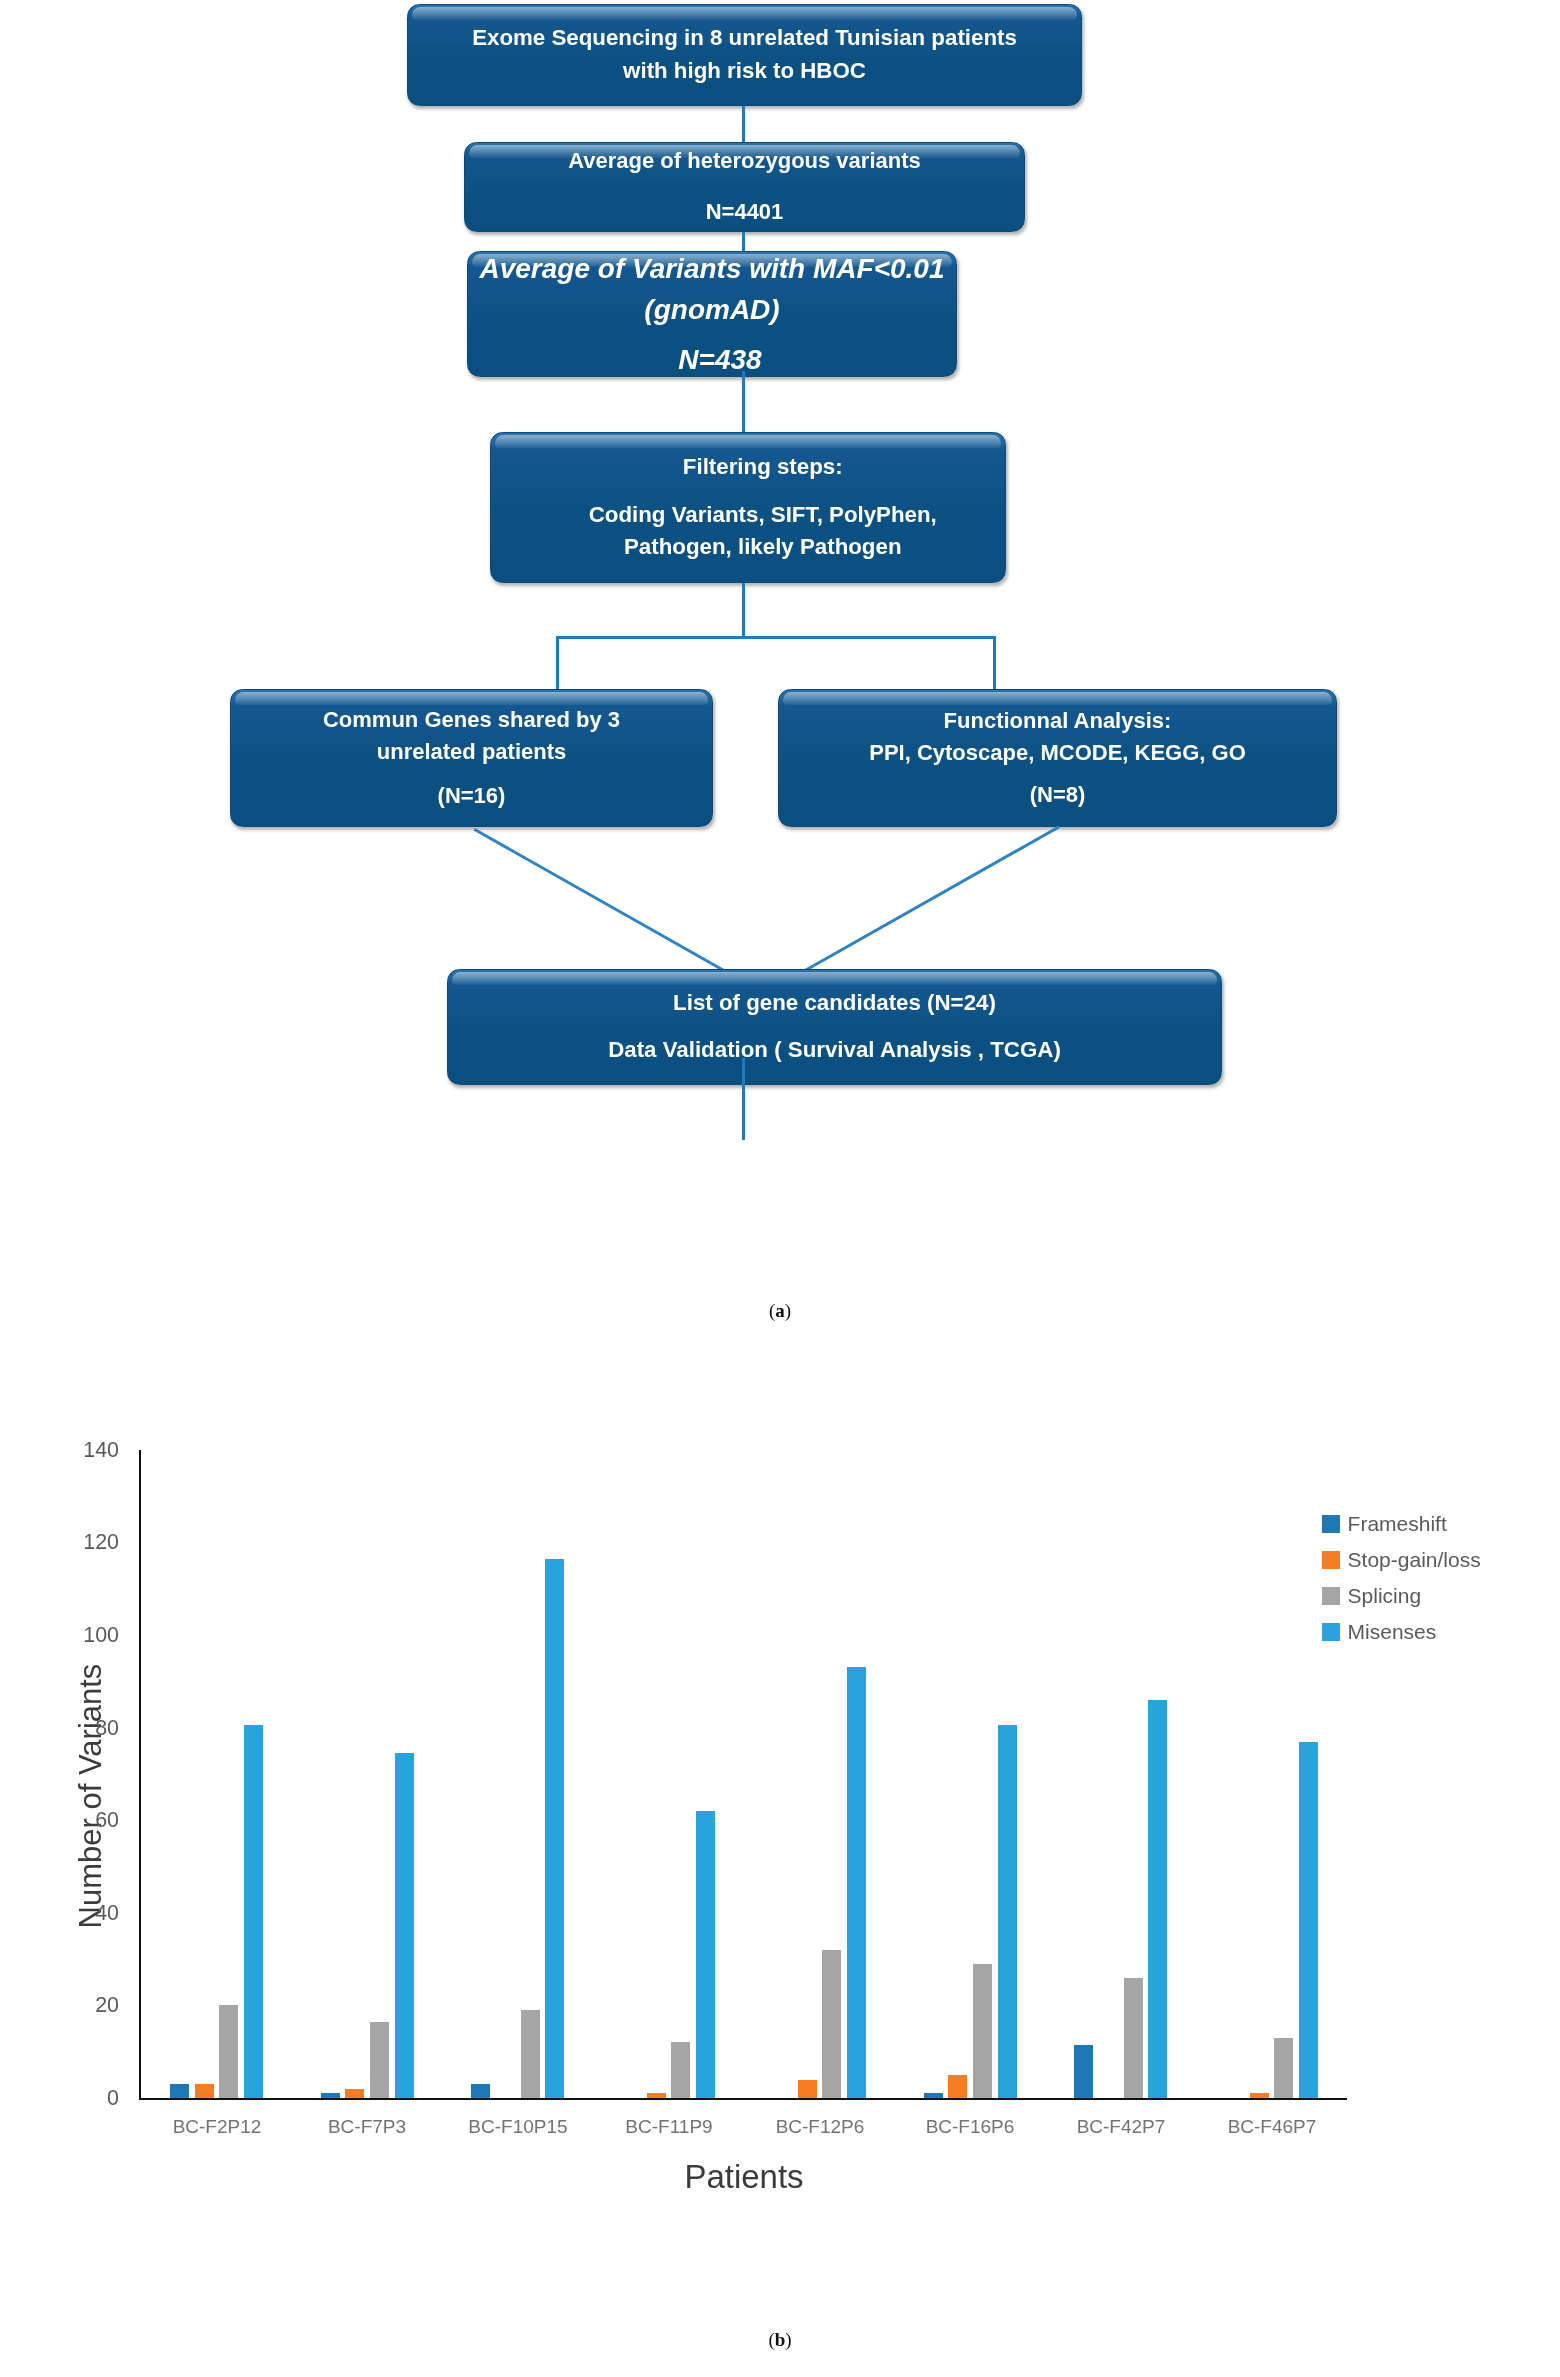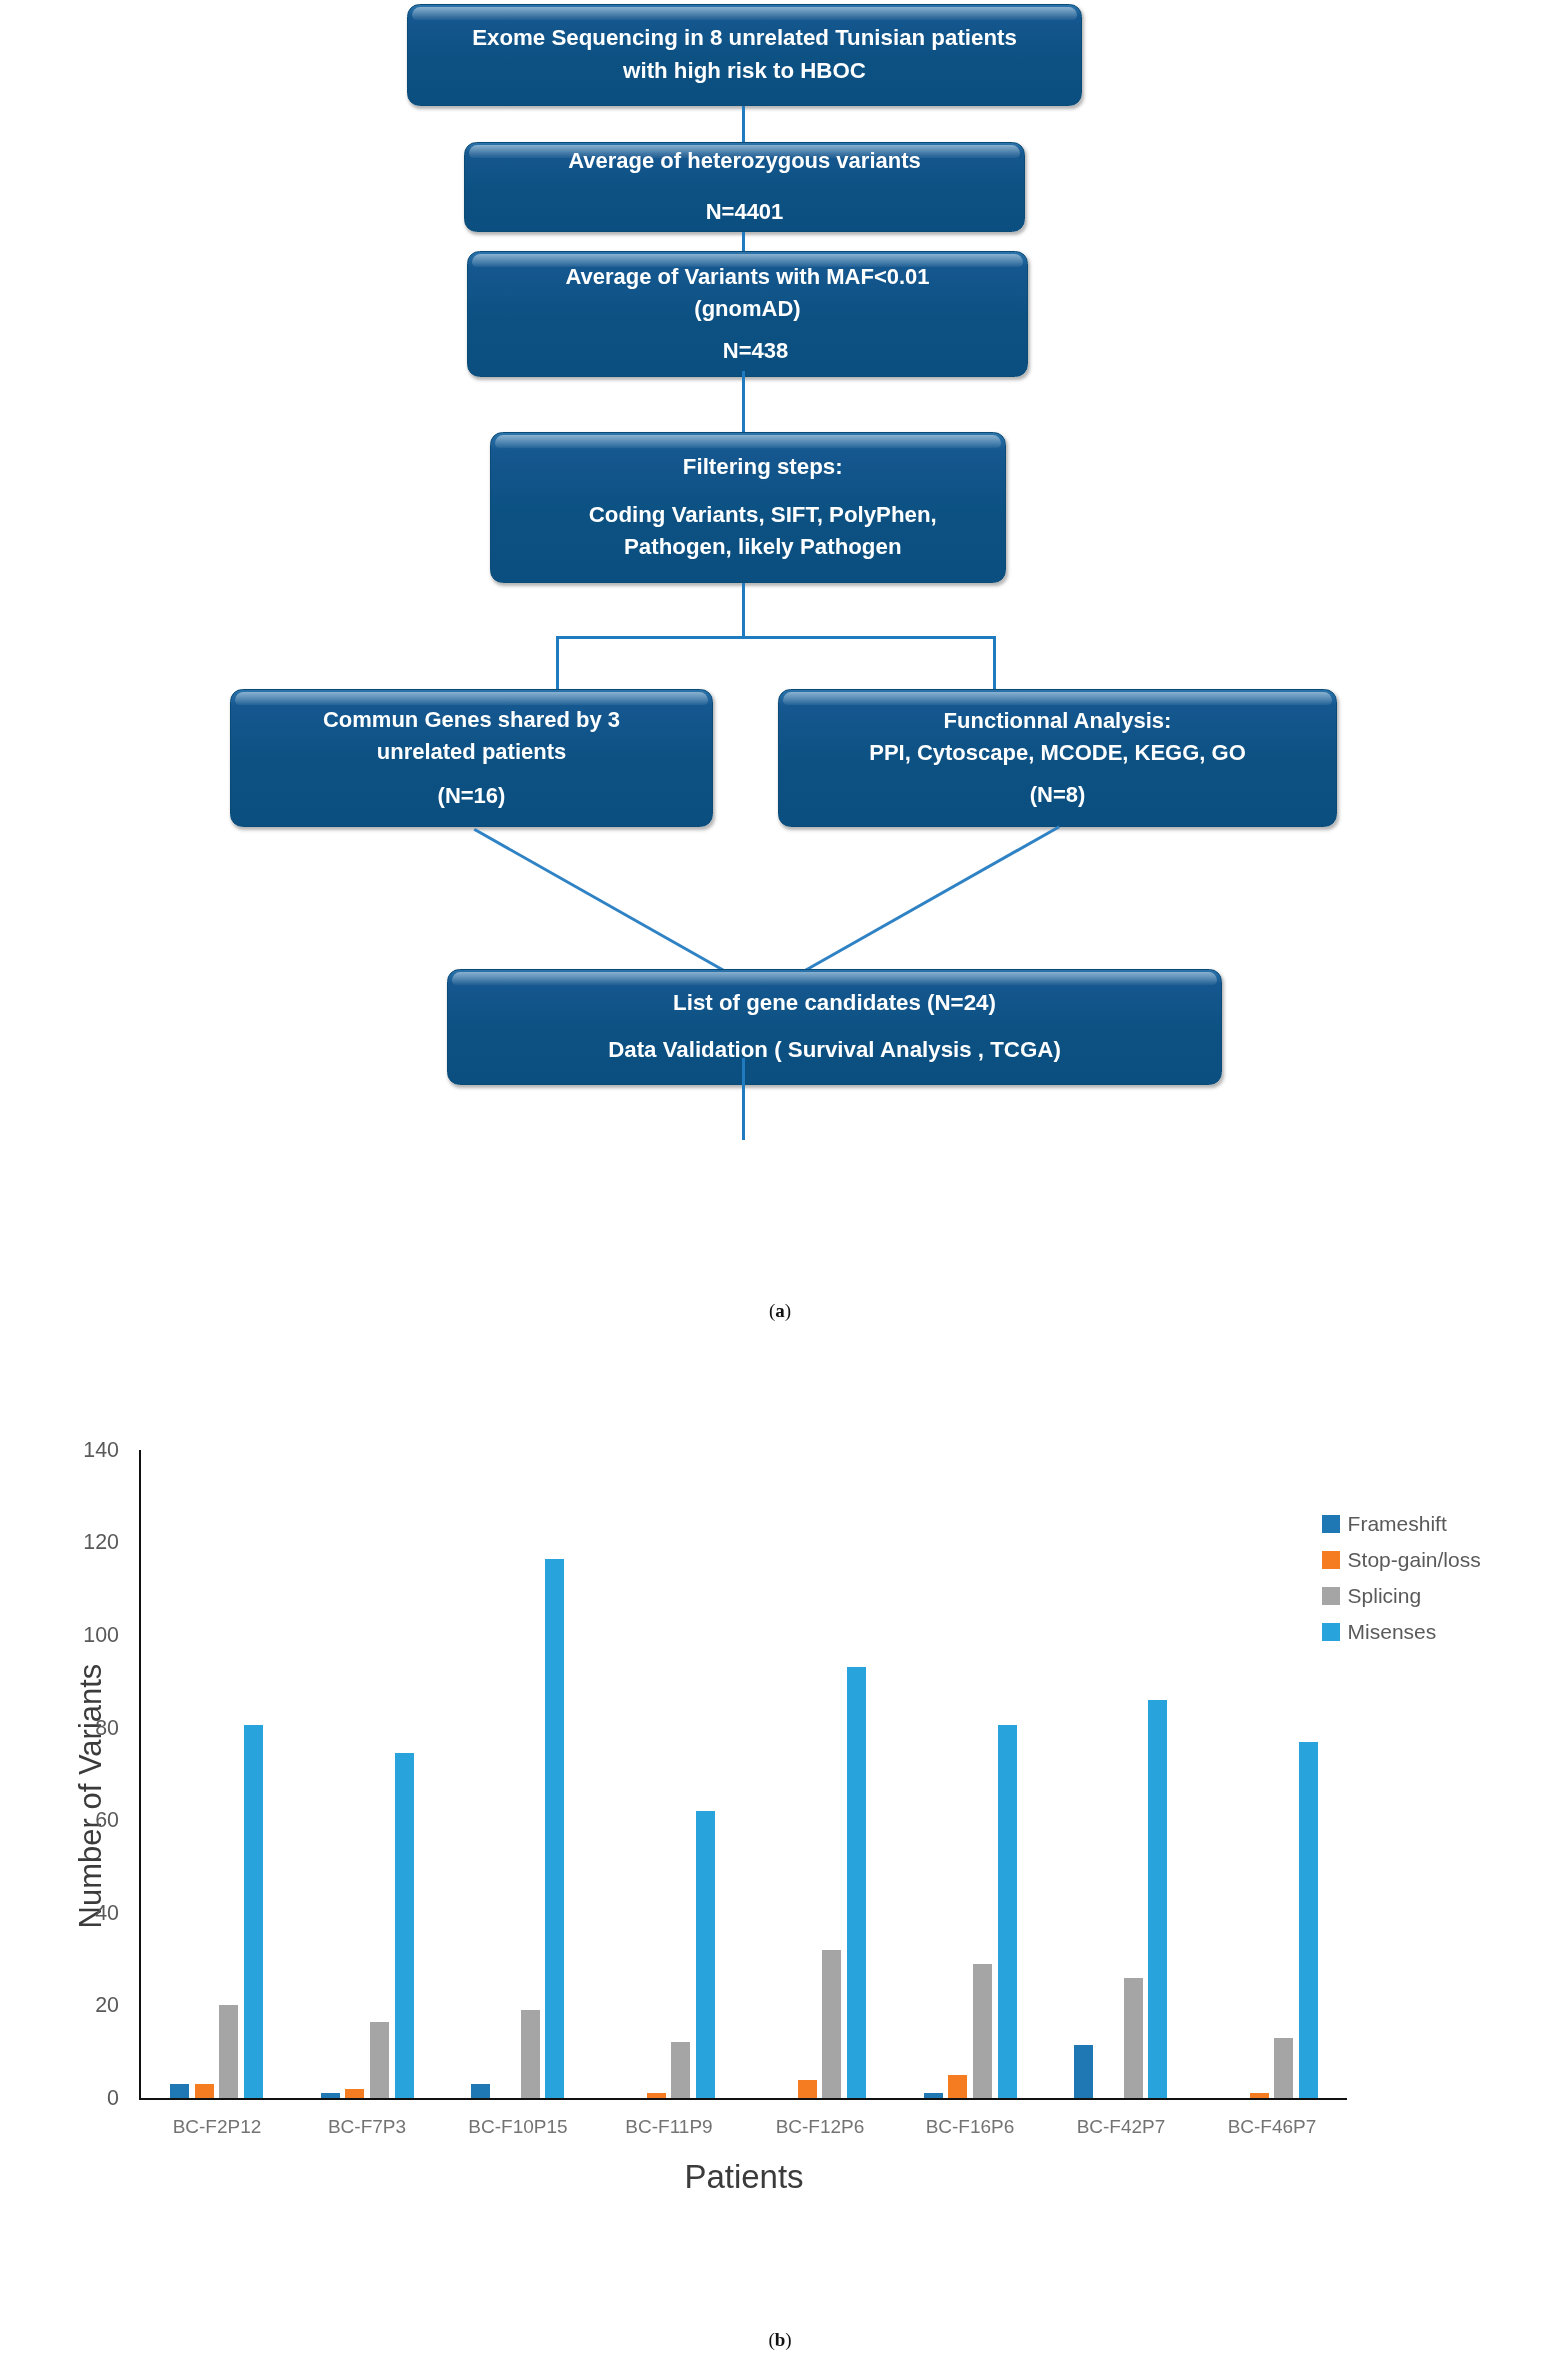--- a/index.html
+++ b/index.html
@@ -159,21 +159,21 @@
     <span class="ln">with high risk to HBOC</span>
   </div>
   <div class="vline" style="left:742px; top:106px; height:36px;"></div>
 
   <div class="node" style="left:464px; top:142px; width:561px; height:90px; font-size:22px;">
     <span class="ln">Average of heterozygous variants</span>
     <span class="ln" style="margin-top:18px;">N=4401</span>
   </div>
   <div class="vline" style="left:742px; top:232px; height:19px;"></div>
 
-  <div class="node" style="left:467px; top:251px; width:561px; height:126px; font-size:22px;">
+  <div class="node" style="left:467px; top:251px; width:490px; height:126px; font-size:28px;font-style:italic;">
     <span class="ln">Average of Variants with MAF&lt;0.01</span>
     <span class="ln">(gnomAD)</span>
     <span class="ln" style="margin-top:8.6px;margin-left:16px;">N=438</span>
   </div>
   <div class="vline" style="left:742px; top:371px; height:61px;"></div>
 
   <div class="node" style="left:490px; top:432px; width:516px; height:151px; font-size:22.3px;padding-left:40px;">
     <span class="ln">Filtering steps:</span>
     <span class="ln" style="margin-top:15px;">Coding Variants, SIFT, PolyPhen,</span>
     <span class="ln">Pathogen, likely  Pathogen</span>

